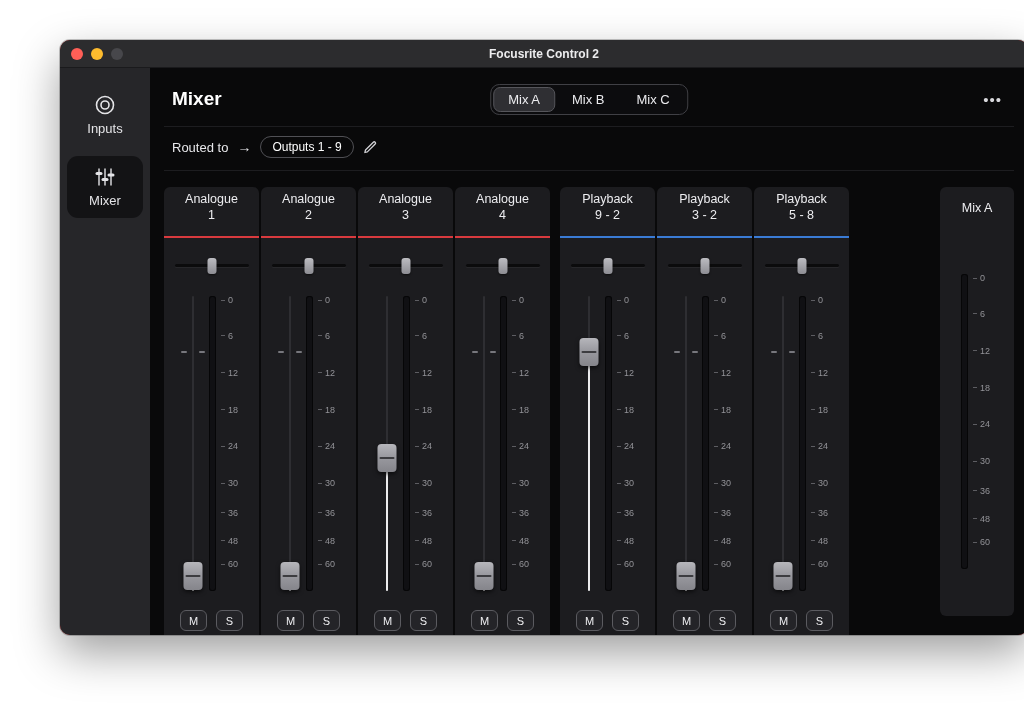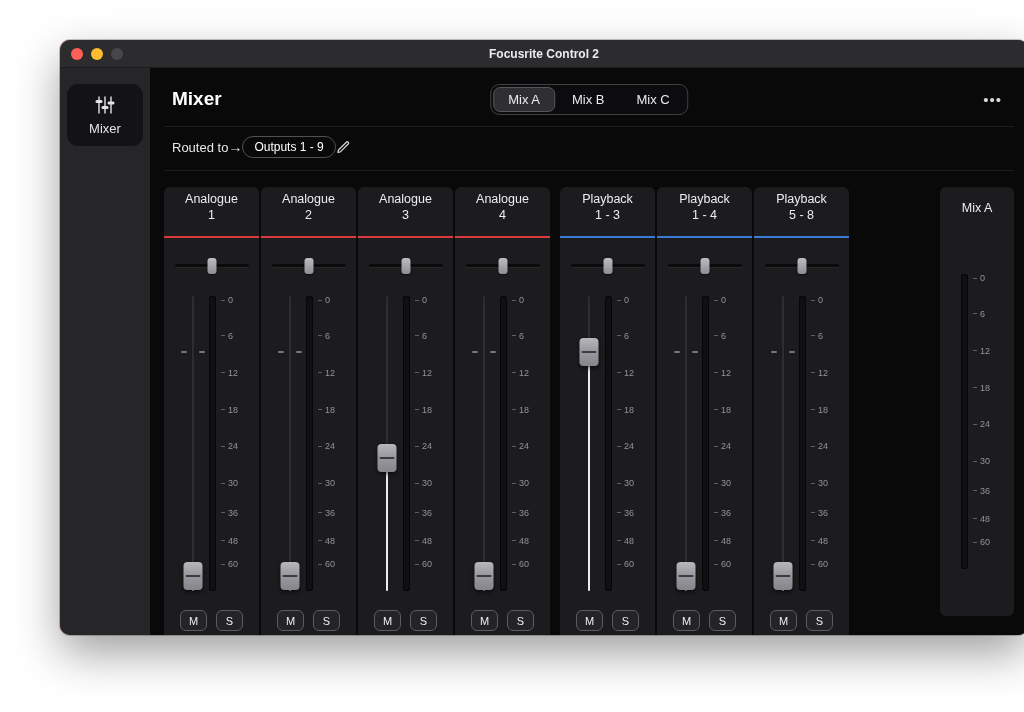--- a/index.html
+++ b/index.html
@@ -37,21 +37,21 @@
     border-bottom:1px solid #1d1d20; }
   .page-title { font-size:19px; font-weight:700; color:#ffffff; }
   .tabs { position:absolute; left:50%; transform:translateX(-50%); display:flex; gap:2px;
     border:1px solid #404045; border-radius:9px; padding:2px; background:#0c0c0e; }
   .tab { background:transparent; border:1px solid transparent; color:#ebebee; font-size:13px;
     padding:4px 14px; border-radius:7px; cursor:pointer; font-family:inherit; }
   .tab.selected { background:#2f2f33; border-color:#56565b; }
   .more-btn { margin-left:auto; background:none; border:none; color:#d8d8dc; font-size:15px;
     letter-spacing:1px; cursor:pointer; padding:2px 4px; font-family:inherit; }
 
-  .routed-row { display:flex; align-items:center; padding:9px 8px 12px;
+  .routed-row { display:flex; align-items:center; gap:9px; padding:9px 8px 12px;
     border-bottom:1px solid #1d1d20; color:#e7e7ea; font-size:13px; }
   .arrow { font-size:14px; color:#e7e7ea; }
   .chip { border:1px solid #505055; border-radius:13px; padding:3px 11px; font-size:12px;
     color:#ffffff; cursor:pointer; }
   .pencil { display:flex; align-items:center; cursor:pointer; }
 
   
   .mixer-area { display:flex; align-items:flex-start; margin-top:16px; flex:1; }
   .channels { display:flex; gap:2px; }
   .channel { width:95px; background:#1c1c1f; border-radius:6px; display:flex; flex-direction:column;
@@ -111,20 +111,29 @@
     <div class="traffic">
       <span class="tl" id="tl-close" style="background: rgb(255, 95, 87);"></span>
       <span class="tl" id="tl-min" style="background: rgb(254, 188, 46);"></span>
       <span class="tl" id="tl-zoom" style="background: rgb(71, 71, 75);"></span>
     </div>
     <div class="win-title">Focusrite Control 2</div>
   </div>
 
   <div class="winbody">
     <aside class="sidebar">
+      <div class="side-item">
+        <span class="side-icon">
+          <svg width="24" height="24" viewBox="0 0 24 24" fill="none" stroke="#e4e4e7" stroke-width="1.6">
+            <circle cx="12" cy="12" r="8.5"></circle>
+              <circle cx="12" cy="12" r="4"></circle>
+          </svg>
+        </span>
+        <span class="side-label">Inputs</span>
+      </div>
       <div class="side-item selected">
         <span class="side-icon">
           <svg width="22" height="22" viewBox="0 0 22 22" fill="none" stroke="#e4e4e7" stroke-width="1.4" stroke-linecap="round">
             <line x1="5" y1="3" x2="5" y2="19"></line>
               <line x1="11" y1="3" x2="11" y2="19"></line>
               <line x1="17" y1="3" x2="17" y2="19"></line>
             <line x1="3" y1="7.5" x2="7" y2="7.5" stroke-width="3"></line>
             <line x1="9" y1="13.5" x2="13" y2="13.5" stroke-width="3"></line>
             <line x1="15" y1="9" x2="19" y2="9" stroke-width="3"></line>
           </svg>
@@ -402,21 +411,21 @@
                 </div>
     </div>
     <div class="ms-row">
       <button class="ms ms-mute">M</button>
       <button class="ms ms-solo">S</button>
     </div>
   </div>
             <div class="channel group-start">
     <div class="ch-header">
       <div class="ch-name">Playback</div>
-      <div class="ch-num">1 - 3</div>
+      <div class="ch-num">9 - 2</div>
     </div>
     <div class="accent" style="background: rgb(58, 123, 213);"></div>
     <div class="pan">
       <div class="pan-track"></div>
       <div class="pan-handle" style="left: 50%;"></div>
     </div>
     <div class="fader-area">
       <div class="fader-col">
 
         <div class="fader-track"></div>
@@ -464,21 +473,21 @@
                 </div>
     </div>
     <div class="ms-row">
       <button class="ms ms-mute">M</button>
       <button class="ms ms-solo">S</button>
     </div>
   </div>
             <div class="channel">
     <div class="ch-header">
       <div class="ch-name">Playback</div>
-      <div class="ch-num">1 - 4</div>
+      <div class="ch-num">3 - 2</div>
     </div>
     <div class="accent" style="background: rgb(58, 123, 213);"></div>
     <div class="pan">
       <div class="pan-track"></div>
       <div class="pan-handle" style="left: 50%;"></div>
     </div>
     <div class="fader-area">
       <div class="fader-col">
         <div class="unity"></div>
         <div class="fader-track"></div>

